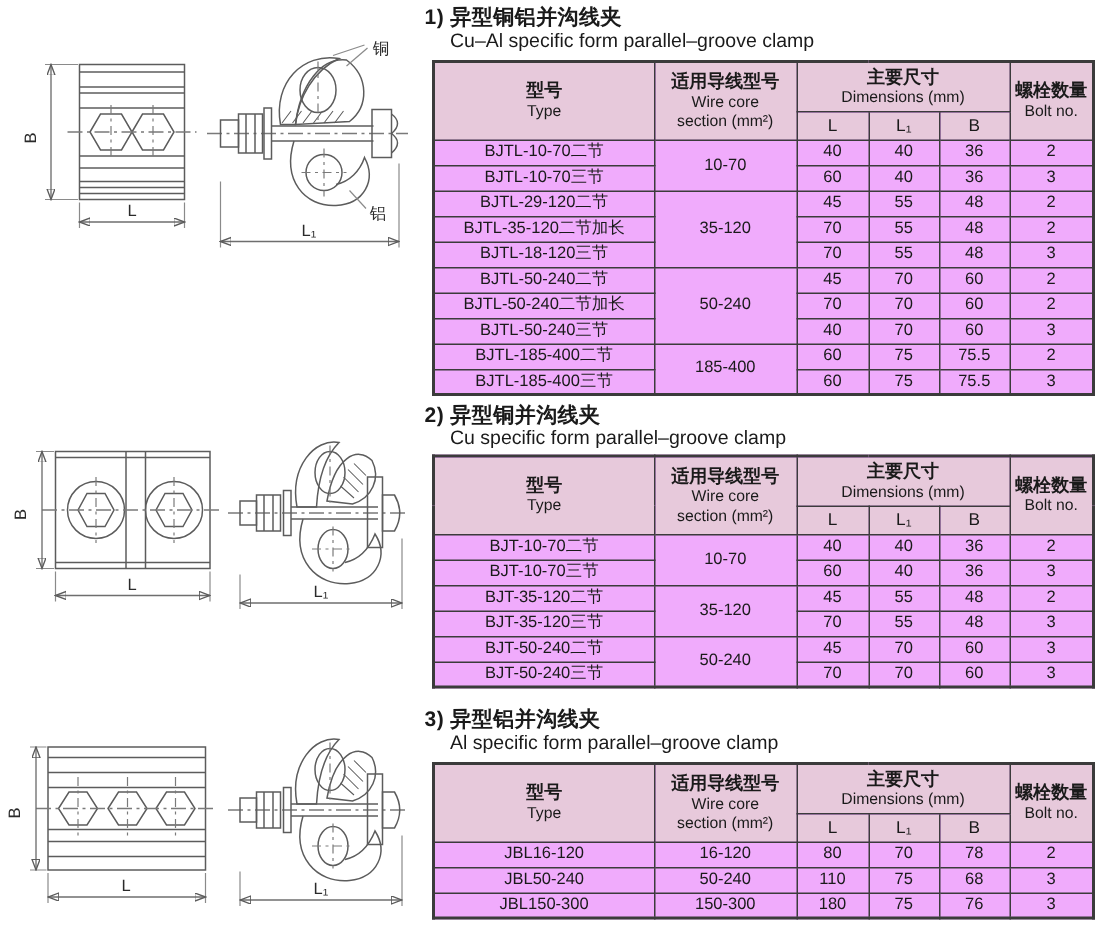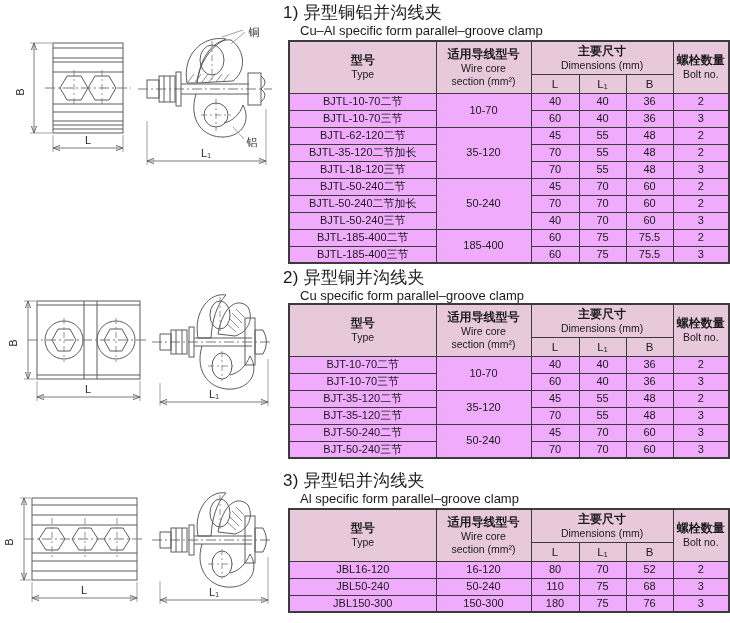--- a/index.html
+++ b/index.html
@@ -1,21 +1,21 @@
 <!DOCTYPE html>
 <html><head>
 <meta charset="utf-8">
 <style>
   html,body{margin:0;padding:0;background:#fff;}
   .page{position:relative;width:730px;height:623px;background:#ffffff;overflow:hidden;
         font-family:"Liberation Sans","DejaVu Sans",sans-serif;color:#1a1a1a;}
 
   
   .sec-title{position:absolute;left:283px;line-height:1.15;}
-  .sec-title .zh{font-weight:normal;font-size:17px;letter-spacing:.3px;}
+  .sec-title .zh{font-weight:bold;font-size:14px;letter-spacing:.3px;}
   .sec-title .en{font-size:13px;padding-left:17px;margin-top:1px;}
 
   
   table.clamp{position:absolute;left:288px;width:440px;border-collapse:collapse;
               table-layout:fixed;border:2px solid #3b3b3b;background:#f0abfc;}
   table.clamp th,table.clamp td{border:1px solid #3b3b3b;text-align:center;
               padding:0;overflow:hidden;vertical-align:middle;}
   table.clamp thead th{background:#e7c9db;}
   table.clamp thead tr.h1{height:33px;}
   table.clamp thead tr.h2{height:19px;}
@@ -243,21 +243,21 @@
           <td>2</td>
         </tr>
         <tr>
           <td>BJTL-10-70三节</td>
           <td>60</td>
           <td>40</td>
           <td>36</td>
           <td>3</td>
         </tr>
         <tr>
-          <td>BJTL-62-120二节</td>
+          <td>BJTL-29-120二节</td>
           <td rowspan="3">35-120</td>
           <td>45</td>
           <td>55</td>
           <td>48</td>
           <td>2</td>
         </tr>
         <tr>
           <td>BJTL-35-120二节加长</td>
           <td>70</td>
           <td>55</td>
@@ -437,21 +437,21 @@
         <th class="sub-h">L₁</th>
         <th class="sub-h">B</th>
       </tr>
     </thead>
     <tbody>
         <tr>
           <td>JBL16-120</td>
           <td>16-120</td>
           <td>80</td>
           <td>70</td>
-          <td>52</td>
+          <td>78</td>
           <td>2</td>
         </tr>
         <tr>
           <td>JBL50-240</td>
           <td>50-240</td>
           <td>110</td>
           <td>75</td>
           <td>68</td>
           <td>3</td>
         </tr>

